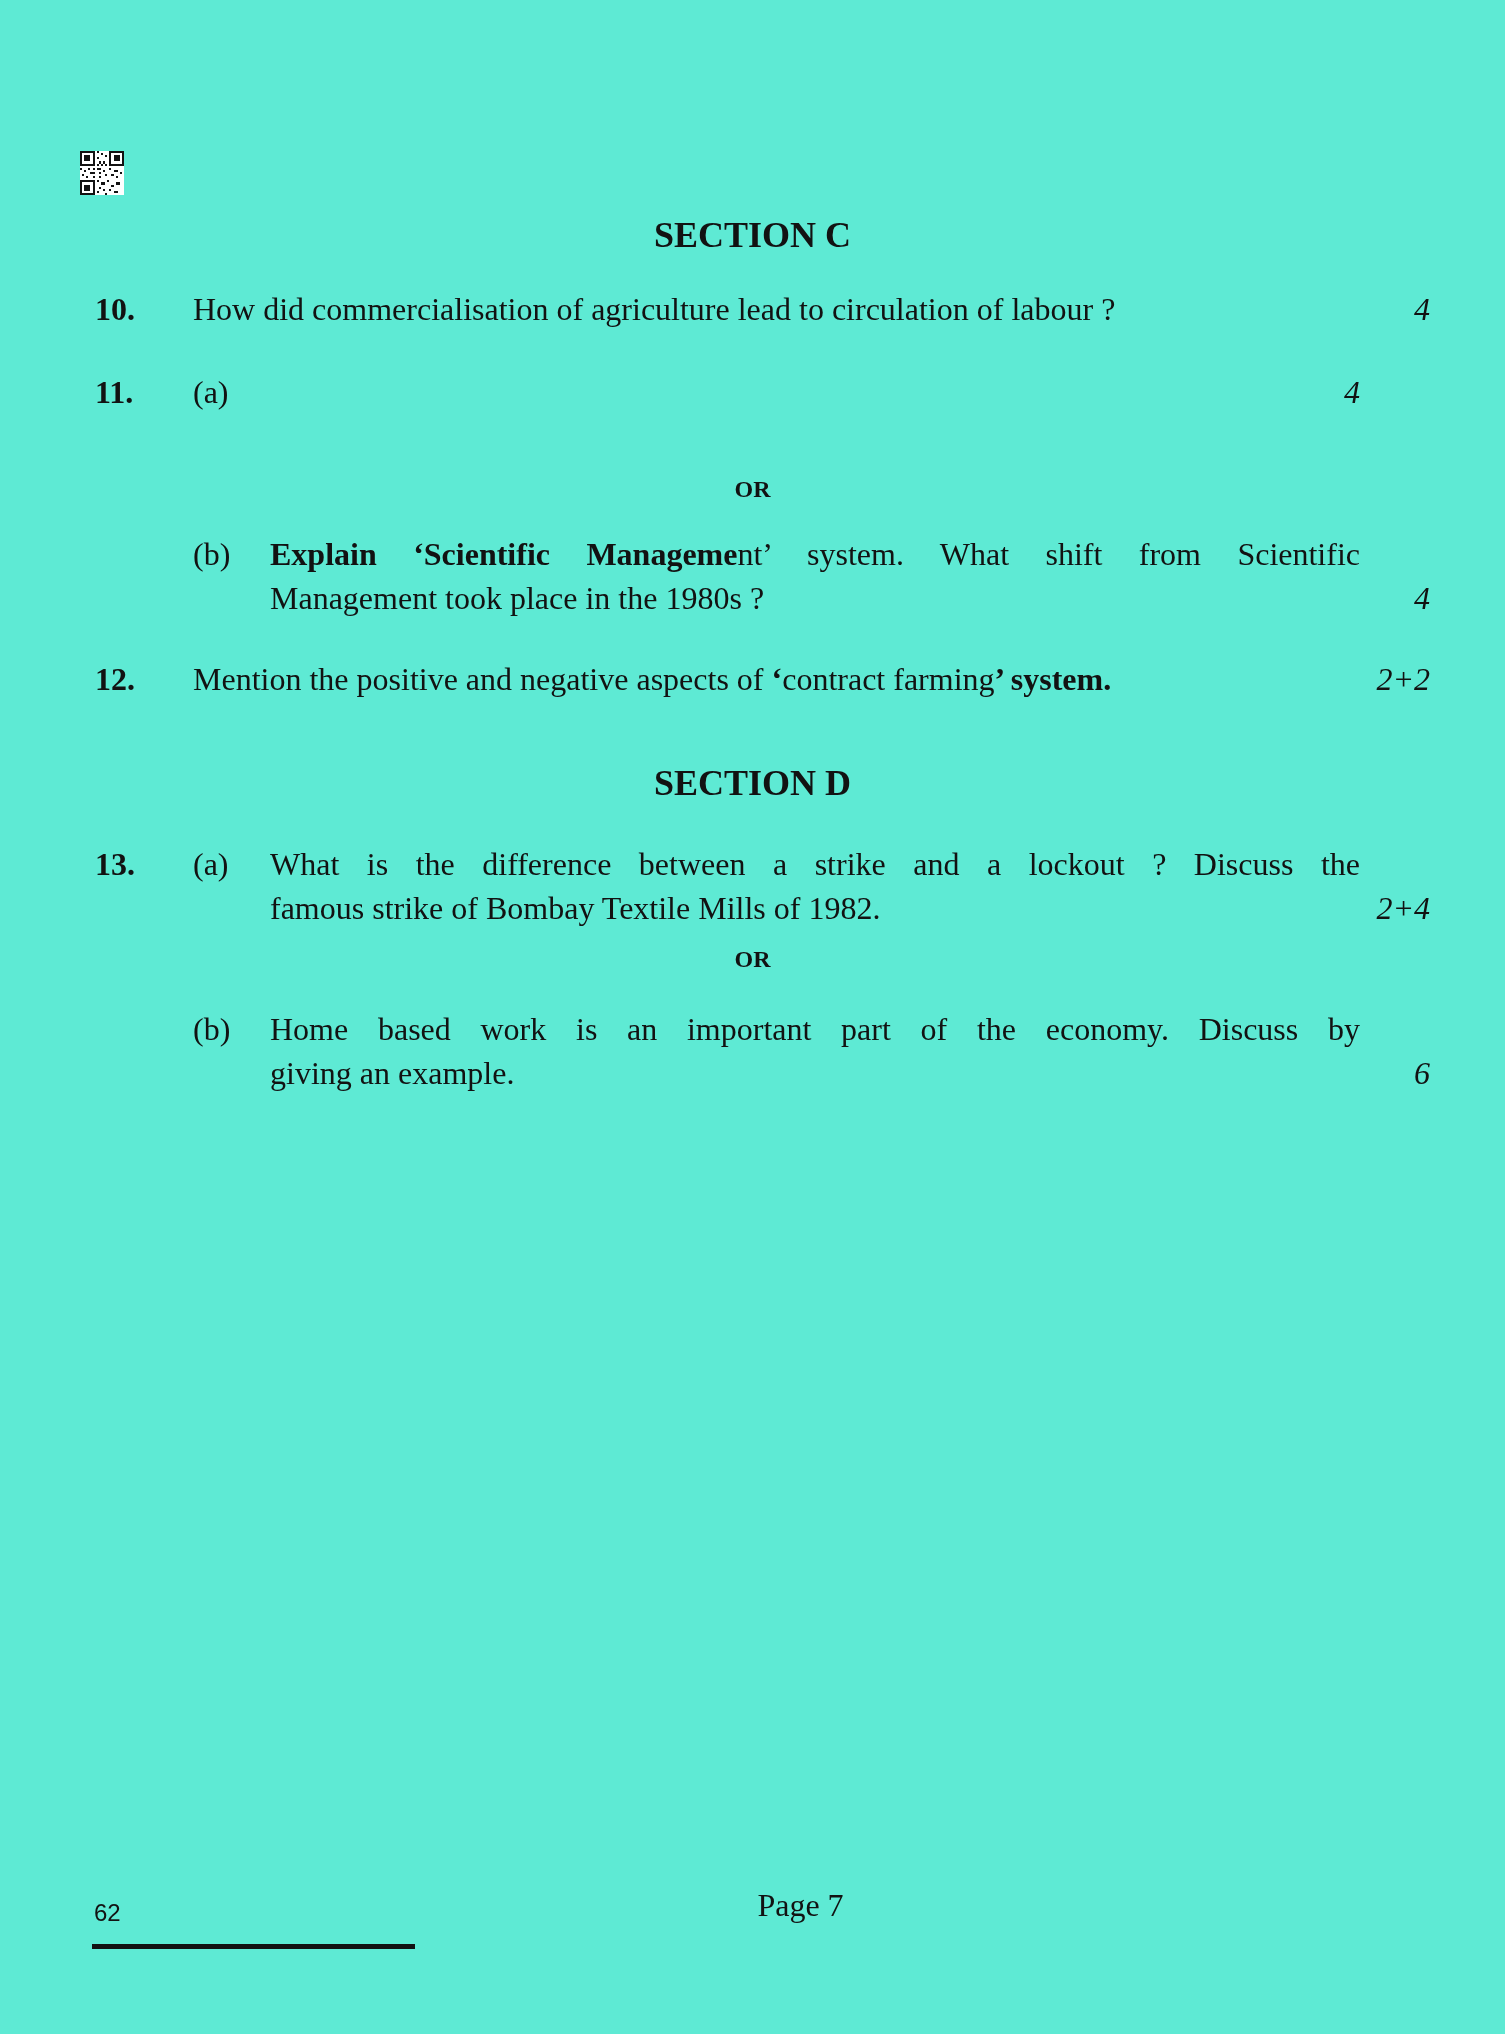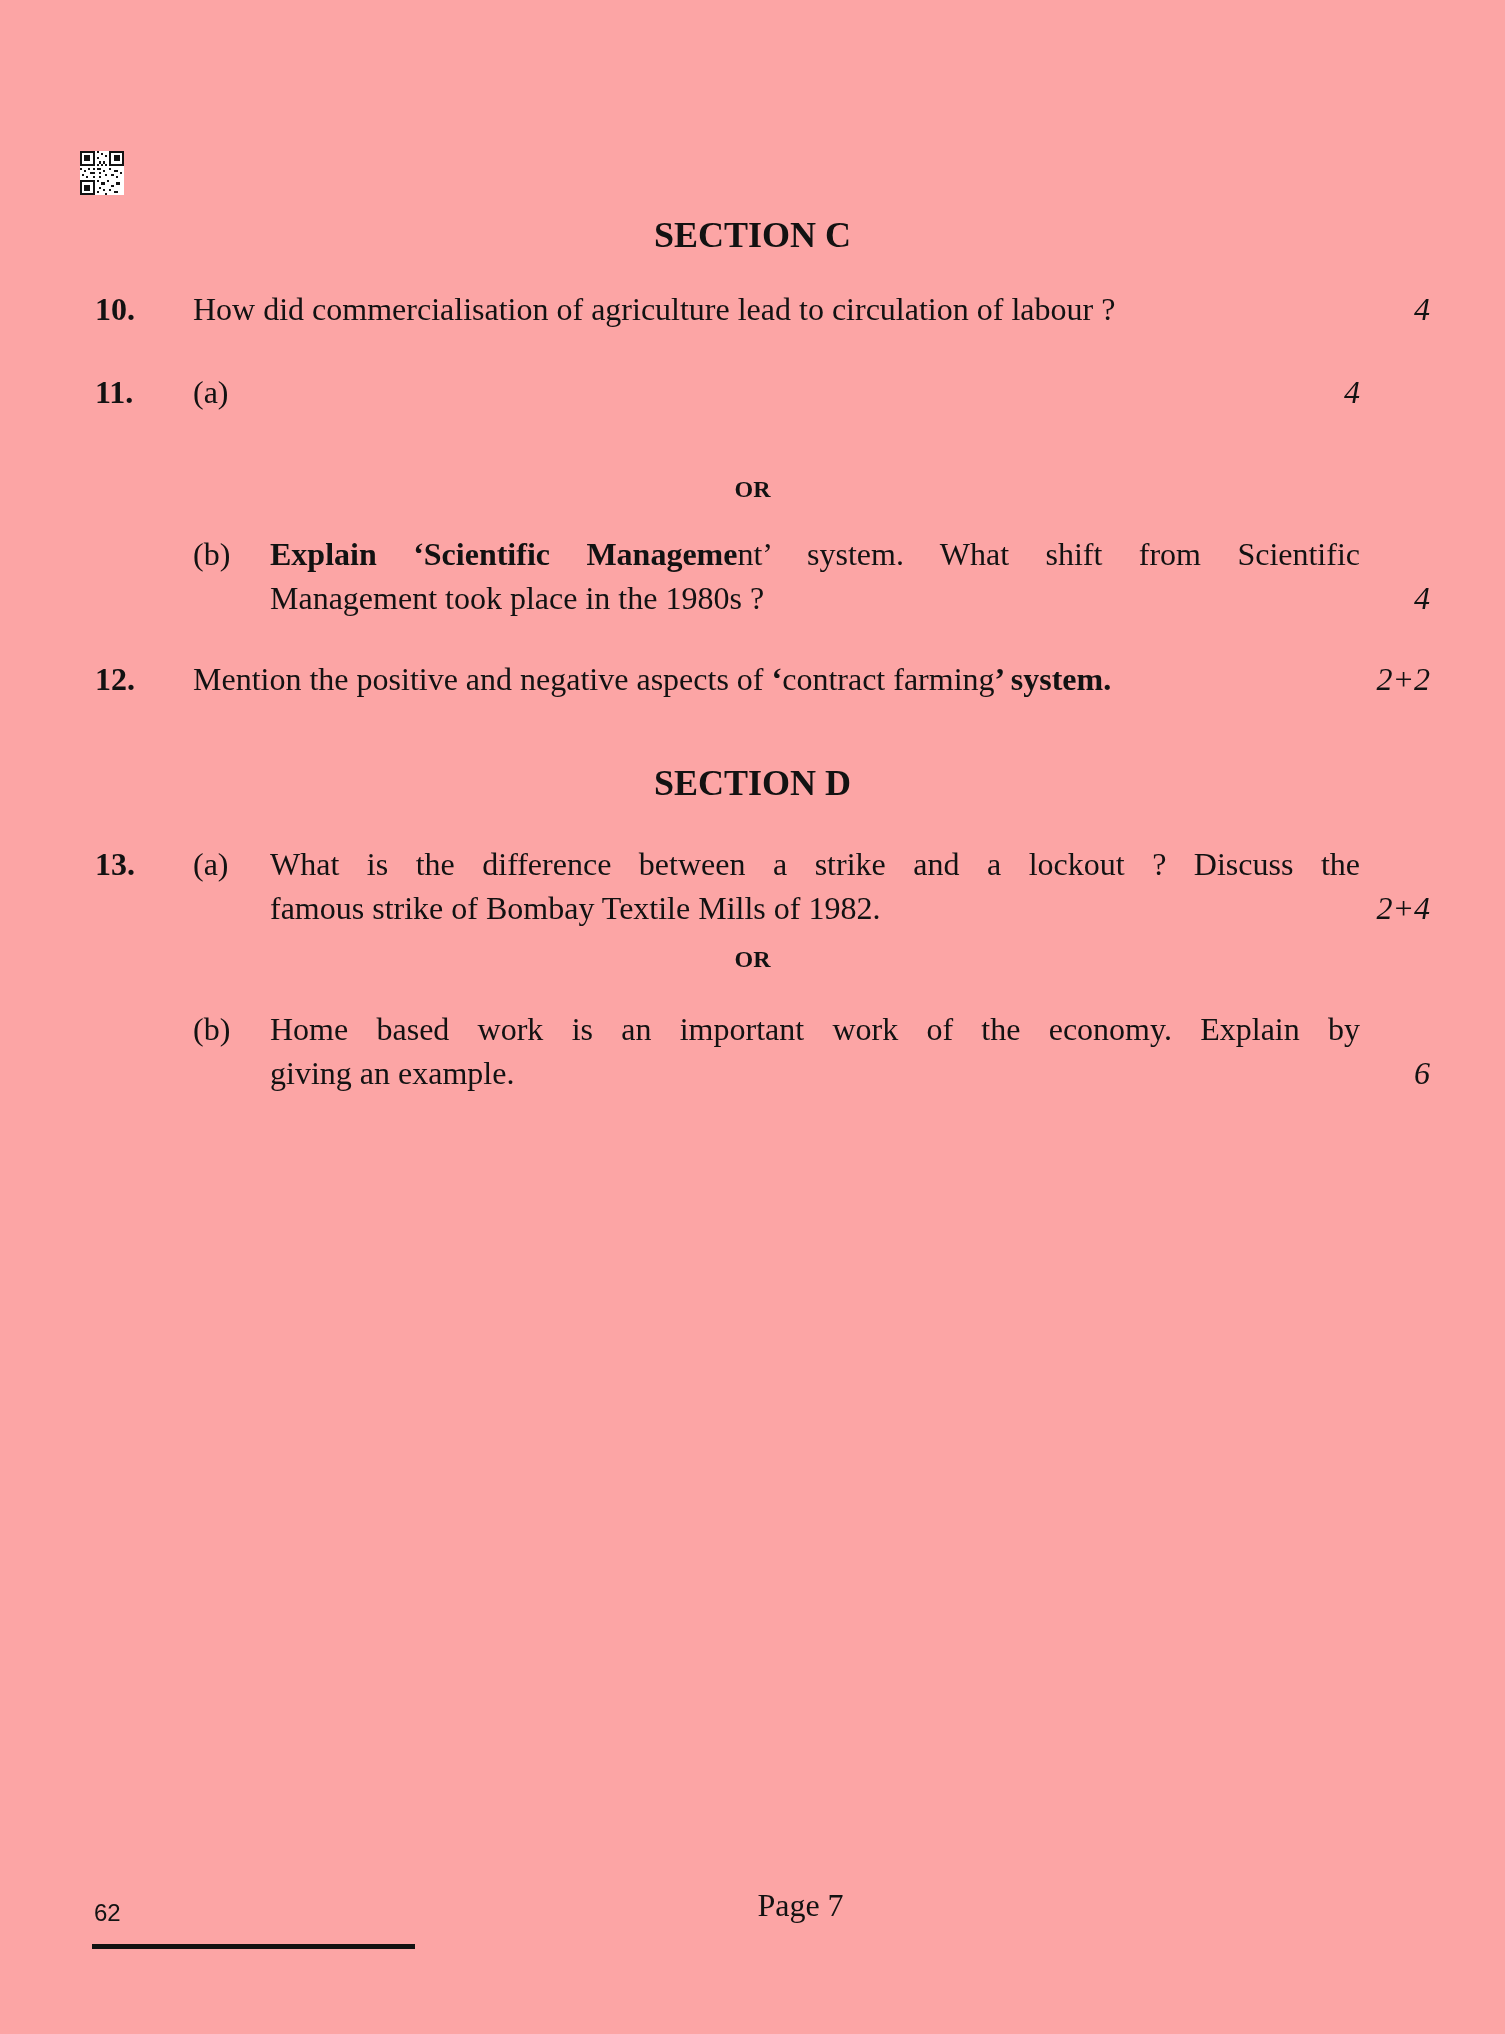--- a/index.html
+++ b/index.html
@@ -1,20 +1,20 @@
 <!DOCTYPE html>
 <html><head>
 <meta charset="utf-8">
 <style>
   html,body { margin:0; padding:0; background:#e8e8e8; }
   .page {
     position:relative;
     width:1505px; height:2034px;
     margin:0 auto;
-    background:#fca5a5;
+    background:#5eead4;
     color:#121212;
     font-family:"Liberation Serif", serif;
     font-size:32px;
     overflow:hidden;
   }
   .abs { position:absolute; }
   .center { left:0; width:100%; text-align:center; }
   .heading { font-weight:bold; font-size:36px; line-height:44px; }
   .or { font-weight:bold; font-size:24px; line-height:44px; }
 
@@ -178,21 +178,21 @@
     </div>
   </div>
 
   <div class="abs center or" style="top:937px">OR</div>
 
   <div class="abs qblock" style="top:1007px">
     <div class="qrow">
       <div class="qnum"></div>
       <div class="qletter">(b)</div>
       <div class="qtext">
-        <div class="line just">Home based work is an important work of the economy. Explain by</div>
+        <div class="line just">Home based work is an important part of the economy. Discuss by</div>
         <div class="line">giving an example.</div>
       </div>
       <div class="qmarks">6</div>
     </div>
   </div>
 
 
   <div class="abs footer-code">62</div>
   <div class="abs footer-rule"></div>
   <div class="abs center footer-page">Page 7</div>

